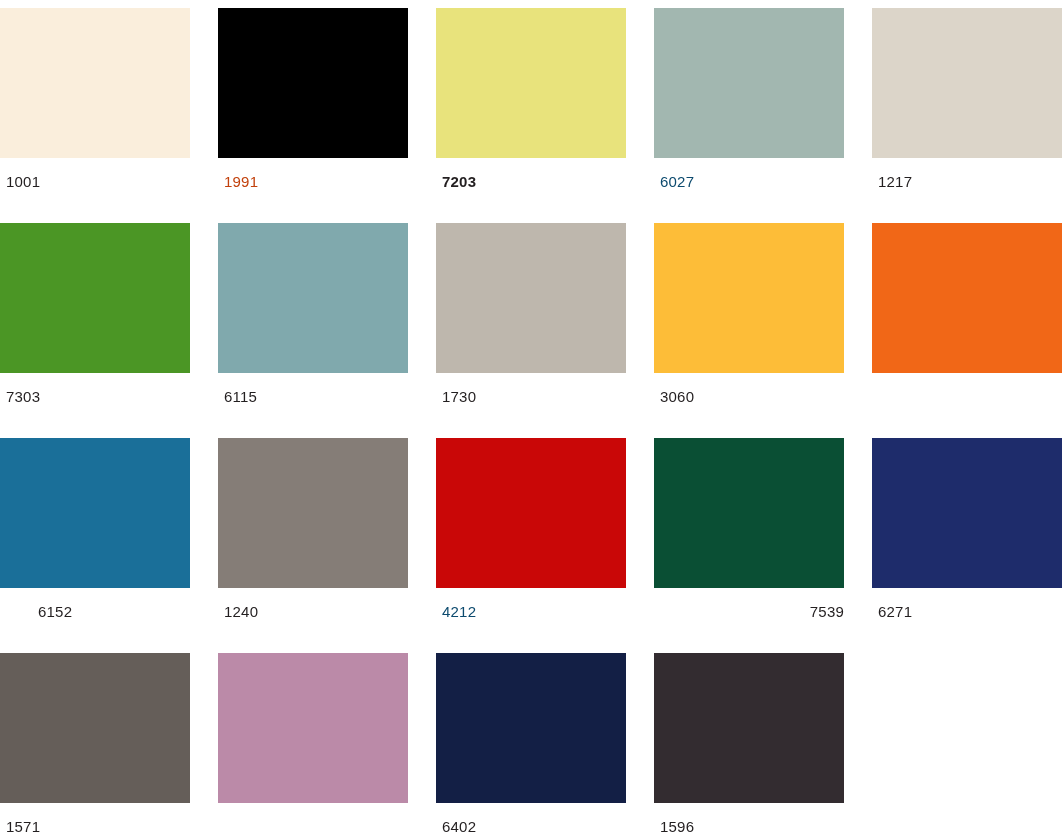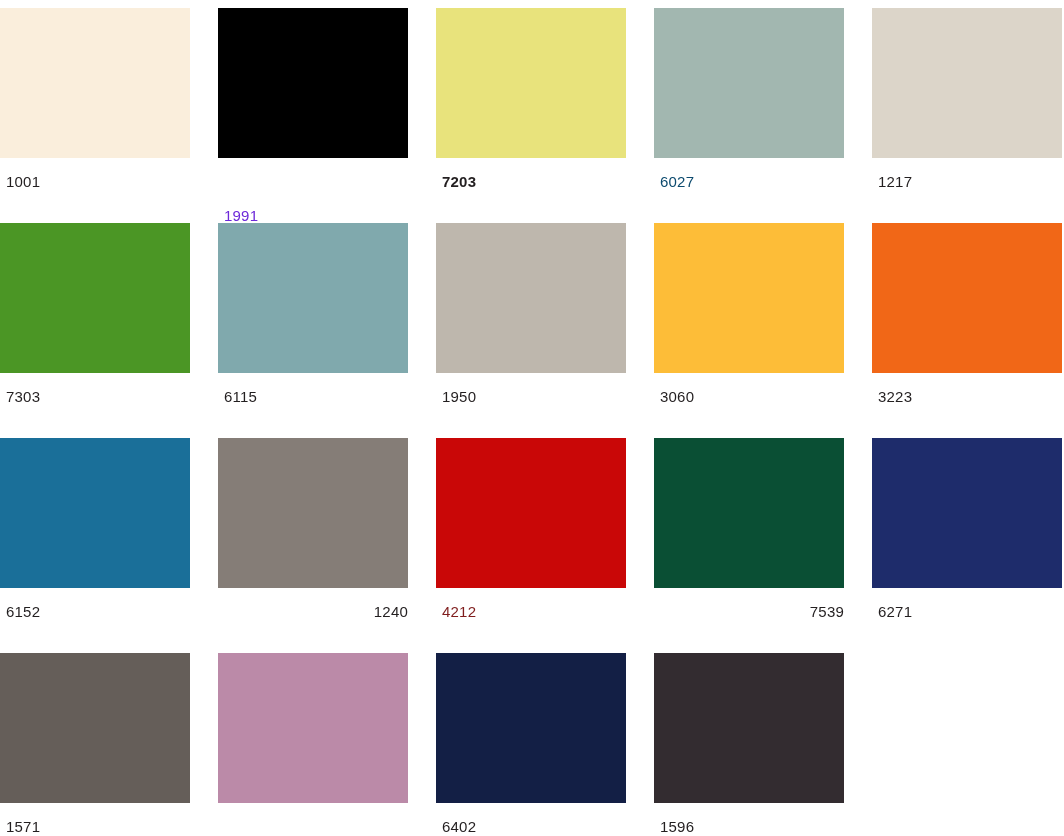--- a/index.html
+++ b/index.html
@@ -48,21 +48,21 @@
 </head>
 <body>
 
 <main id="swatch-grid" style="background: rgb(255, 255, 255);">
     <div class="swatch-cell">
     <div class="swatch-chip" title="1001" style="background-color: rgb(250, 238, 220);"></div>
     <div class="swatch-label" style="color: rgb(35, 31, 32);">1001</div>
   </div>
     <div class="swatch-cell">
     <div class="swatch-chip" title="1991" style="background-color: rgb(0, 0, 0);"></div>
-    <div class="swatch-label" style="color: #6d28d9; margin-top: 34px;">1991</div>
+    <div class="swatch-label" style="color: #c2410c;">1991</div>
   </div>
     <div class="swatch-cell">
     <div class="swatch-chip" title="7203" style="background-color: rgb(232, 227, 124);"></div>
     <div class="swatch-label" style="color: rgb(35, 31, 32); font-weight: bold;">7203</div>
   </div>
     <div class="swatch-cell">
     <div class="swatch-chip" title="6027" style="background-color: rgb(162, 183, 176);"></div>
     <div class="swatch-label" style="color: #0c4a6e;">6027</div>
   </div>
     <div class="swatch-cell">
@@ -72,41 +72,40 @@
     <div class="swatch-cell">
     <div class="swatch-chip" title="7303" style="background-color: rgb(75, 150, 37);"></div>
     <div class="swatch-label" style="color: rgb(35, 31, 32);">7303</div>
   </div>
     <div class="swatch-cell">
     <div class="swatch-chip" title="6115" style="background-color: rgb(128, 169, 173);"></div>
     <div class="swatch-label" style="color: rgb(35, 31, 32);">6115</div>
   </div>
     <div class="swatch-cell">
     <div class="swatch-chip" title="1220" style="background-color: rgb(190, 183, 173);"></div>
-    <div class="swatch-label" style="color: rgb(35, 31, 32);">1950</div>
+    <div class="swatch-label" style="color: rgb(35, 31, 32);">1730</div>
   </div>
     <div class="swatch-cell">
     <div class="swatch-chip" title="3060" style="background-color: rgb(253, 189, 56);"></div>
     <div class="swatch-label" style="color: rgb(35, 31, 32);">3060</div>
   </div>
     <div class="swatch-cell">
     <div class="swatch-chip" title="3223" style="background-color: rgb(241, 103, 23);"></div>
-    <div class="swatch-label" style="color: rgb(35, 31, 32);">3223</div>
   </div>
     <div class="swatch-cell">
     <div class="swatch-chip" title="6152" style="background-color: rgb(26, 111, 153);"></div>
-    <div class="swatch-label" style="color: rgb(35, 31, 32);">6152</div>
+    <div class="swatch-label" style="color: rgb(35, 31, 32); margin-left: 32px;">6152</div>
   </div>
     <div class="swatch-cell">
     <div class="swatch-chip" title="1240" style="background-color: rgb(133, 125, 119);"></div>
-    <div class="swatch-label" style="color: rgb(35, 31, 32); text-align: right;">1240</div>
+    <div class="swatch-label" style="color: rgb(35, 31, 32);">1240</div>
   </div>
     <div class="swatch-cell">
     <div class="swatch-chip" title="4212" style="background-color: rgb(201, 7, 7);"></div>
-    <div class="swatch-label" style="color: #7f1d1d;">4212</div>
+    <div class="swatch-label" style="color: #0c4a6e;">4212</div>
   </div>
     <div class="swatch-cell">
     <div class="swatch-chip" title="7539" style="background-color: rgb(10, 79, 52);"></div>
     <div class="swatch-label" style="color: rgb(35, 31, 32); text-align: right;">7539</div>
   </div>
     <div class="swatch-cell">
     <div class="swatch-chip" title="6271" style="background-color: rgb(30, 44, 107);"></div>
     <div class="swatch-label" style="color: rgb(35, 31, 32);">6271</div>
   </div>
     <div class="swatch-cell">

